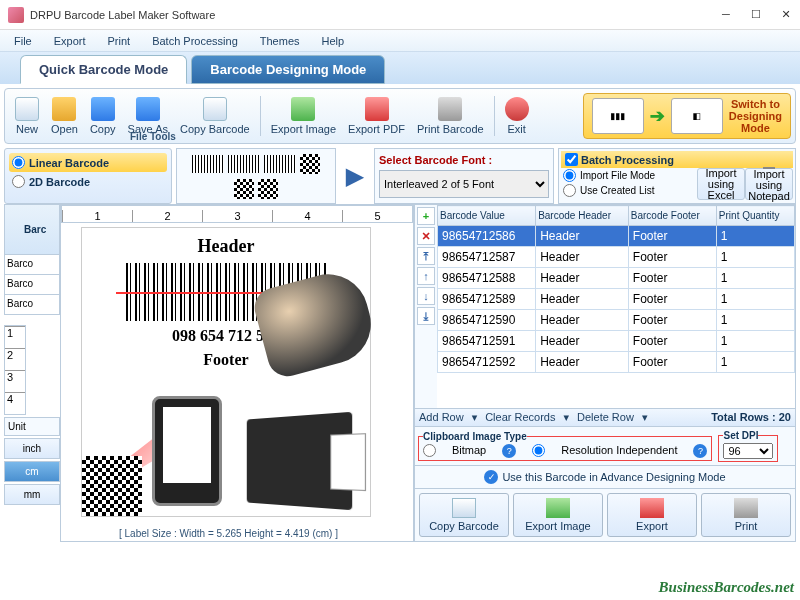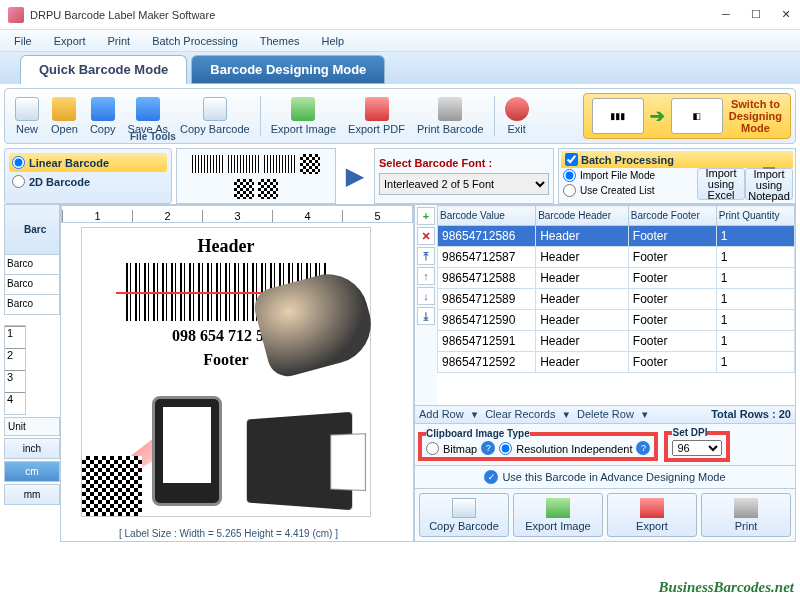--- a/index.html
+++ b/index.html
@@ -28,21 +28,21 @@
 .typebox{width:168px;background:linear-gradient(#f0f7ff,#dceafb);border:1px solid #bcd;border-radius:3px;padding:4px}
 .radio{display:flex;align-items:center;gap:4px;padding:3px;color:#135;font-weight:bold}
 .radio input{margin:0}
 .radio.sel{background:linear-gradient(#ffe89a,#ffd24a);border-radius:3px}
 .barsamples{width:160px;background:#f5faff;border:1px solid #bcd;display:flex;flex-wrap:wrap;gap:4px;padding:4px;align-items:center;justify-content:center}
 .bsamp{width:32px;height:18px;background:repeating-linear-gradient(90deg,#000 0 1px,#fff 1px 3px)}
 .bsamp2{width:20px;height:20px;background:repeating-conic-gradient(#000 0 25%,#fff 0 50%) 0 0/6px 6px}
 .arrowbig{width:30px;display:flex;align-items:center;justify-content:center;color:#36a;font-size:24px}
 .fontbox{width:180px;background:#f5faff;border:1px solid #bcd;padding:4px;display:flex;flex-direction:column;justify-content:center}
 .fontbox .lbl{color:#a00;font-weight:bold;margin-bottom:4px}
-.fontbox select{width:100%;height:22px;border:1px solid #abc}
+.fontbox select{width:100%;height:28px;border:1px solid #abc}
 .batchbox{flex:1;background:#f5faff;border:1px solid #bcd;padding:2px;display:flex;flex-direction:column}
 .batchhdr{background:linear-gradient(#ffe89a,#ffd24a);padding:2px 4px;display:flex;align-items:center;gap:3px;font-weight:bold;color:#135}
 .batchrow{display:flex;align-items:center;gap:4px;padding:1px 2px}
 .batchrow label{font-size:10px}
 .impbtn{width:48px;height:32px;background:linear-gradient(#f0f7ff,#dceafb);border:1px solid #bcd;border-radius:3px;display:flex;flex-direction:column;align-items:center;justify-content:center;font-size:9px;text-align:center;line-height:1}
 .lower{display:flex;margin:0 4px;height:338px}
 .leftcol{width:56px;display:flex;flex-direction:column}
 .lefthdr{background:linear-gradient(#e8f2fb,#d4e6f8);border:1px solid #bcd;padding:19px;font-size:10px;font-weight:bold;color:#135}
 .leftcell{border:1px solid #bcd;border-top:0;padding:3px 2px;font-size:10px;height:20px}
 .ruler{height:18px;background:#fff;border:1px solid #bcd;font-size:8px;display:flex;align-items:flex-end}
@@ -72,21 +72,21 @@
 .tablectl span{width:18px;height:18px;display:flex;align-items:center;justify-content:center;border:1px solid #bcd;background:#fff;font-weight:bold}
 .tablewrap{display:flex;flex:1;min-height:0}
 .datatable{flex:1;background:#fff;overflow:auto}
 .datatable table{width:100%;border-collapse:collapse}
 .datatable th{background:linear-gradient(#f4f9ff,#e0ecf8);border:1px solid #bcd;padding:4px 2px;font-size:10px;font-weight:normal;text-align:left;color:#135}
 .datatable td{border:1px solid #cde;padding:3px 4px;font-size:12px}
 .datatable tr.sel td{background:#3874d0;color:#fff}
 .tableactions{background:linear-gradient(#f0f7ff,#dceafb);border-top:1px solid #bcd;padding:2px 4px;display:flex;gap:8px;font-size:10px;color:#246}
 .tableactions .tot{margin-left:auto;font-weight:bold;color:#135}
 .clipbox{border-top:1px solid #bcd;padding:3px;display:flex;align-items:center;gap:6px;font-size:10px}
-.clipbox fieldset{border:4px solid #ef4444;padding:2px 4px;display:flex;align-items:flex-end;gap:4px}
+.clipbox fieldset{border:1px solid #ef4444;padding:2px 4px;display:flex;align-items:flex-start;gap:16px}
 .clipbox legend{font-size:10px;color:#135;font-weight:bold}
 .advbox{border-top:1px solid #bcd;padding:4px;text-align:center;color:#135}
 .advbox .chk{display:inline-flex;align-items:center;gap:4px}
 .advbox .chkico{width:14px;height:14px;background:#2b7de0;border-radius:50%;color:#fff;font-size:9px;display:flex;align-items:center;justify-content:center}
 .actionbtns{border-top:1px solid #bcd;padding:4px;display:flex;gap:4px}
 .abtn{flex:1;background:linear-gradient(#f4f9ff,#dceafb);border:1px solid #abc;border-radius:3px;padding:4px 2px;display:flex;flex-direction:column;align-items:center;font-size:10px;color:#135}
 .abtn .aico{width:24px;height:20px;margin-bottom:2px}
 .watermark{position:absolute;right:6px;bottom:4px;font-style:italic;font-weight:bold;color:#2a7a3a;font-size:15px;font-family:Georgia,serif}
 .helpico{width:14px;height:14px;background:#2b7de0;border-radius:50%;color:#fff;font-size:9px;display:inline-flex;align-items:center;justify-content:center}
 </style>

